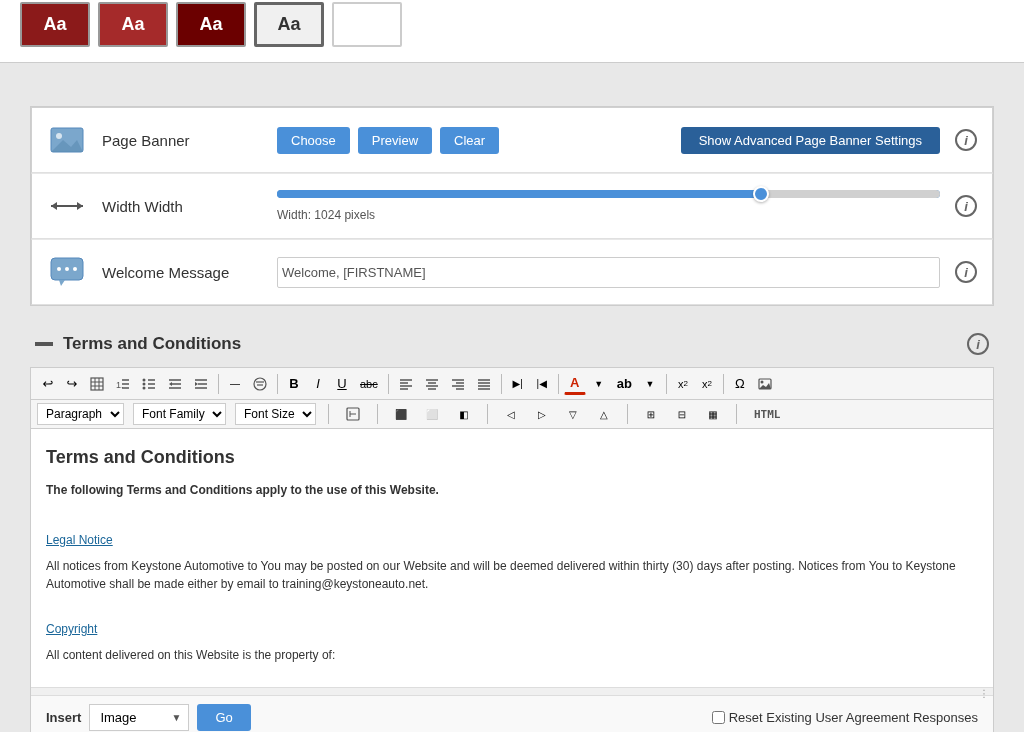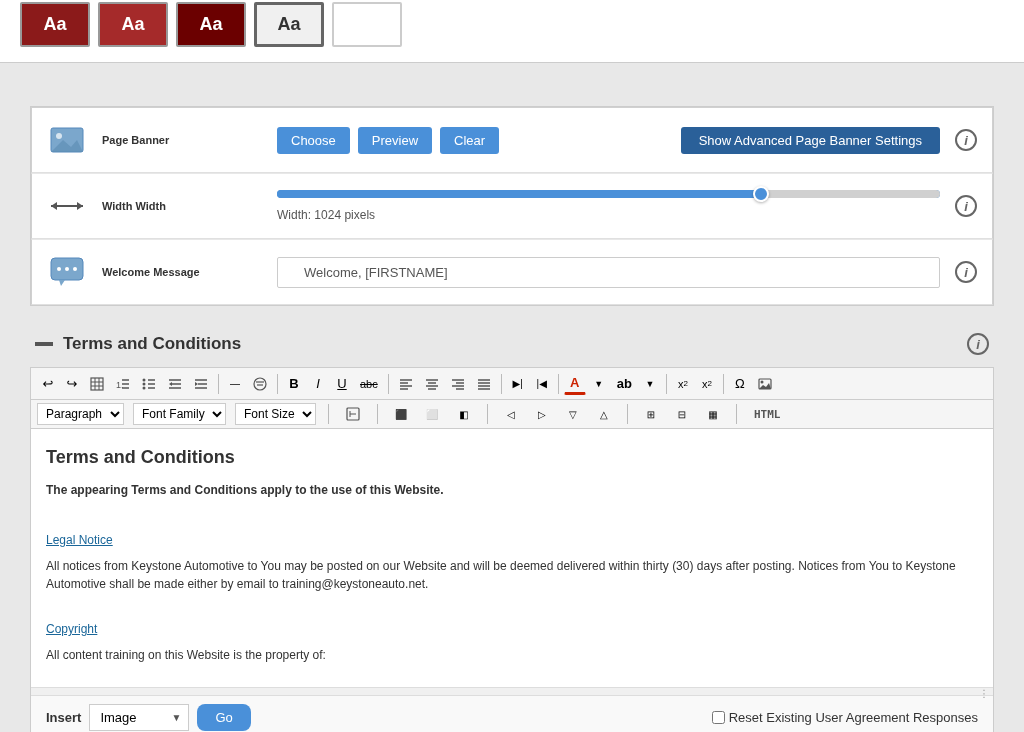--- a/index.html
+++ b/index.html
@@ -77,23 +77,23 @@
       width: 40px;
       height: 40px;
       flex-shrink: 0;
       display: flex;
       align-items: center;
       justify-content: center;
     }
 
     .setting-label {
       min-width: 160px;
-      font-weight: bold;
+      font-weight: normal;
       color: #333;
-      font-size: 11px;
+      font-size: 15px;
     }
 
     .setting-controls {
       flex: 1;
       display: flex;
       align-items: center;
       gap: 8px;
     }
 
     .info-icon {
@@ -129,32 +129,31 @@
     .btn-dark-blue {
       background: #2a6099;
       color: #fff;
       padding: 6px 18px;
     }
     .btn-go {
       background: #4a90d9;
       color: #fff;
       padding: 6px 18px;
       font-size: 13px;
-      border-radius: 8px;
     }
     .slider-label {
       font-size: 12px;
       color: #555;
       margin-top: 2px;
     }
 
     
     .text-input {
       width: 100%;
-      padding: 7px 26px;
+      padding: 7px 4px;
       border: 1px solid #ccc;
       border-radius: 2px;
       font-size: 13px;
       color: #555;
     }
 
     
     .section-header {
       display: flex;
       align-items: center;
@@ -576,27 +575,27 @@
           <div class="rte-separator"></div>
           <button class="rte-btn" style="font-size:10px;">⊞</button>
           <button class="rte-btn" style="font-size:10px;">⊟</button>
           <button class="rte-btn" style="font-size:10px;">▦</button>
           <div class="rte-separator"></div>
           <button class="rte-btn" style="font-family: monospace; font-size:11px; font-weight: bold; color: #555;">HTML</button>
         </div>
 
         <div class="rte-content" contenteditable="true" style="">
           <h2>Terms and Conditions</h2>
-          <p class="subtitle">The appearing Terms and Conditions apply to the use of this Website.</p>
+          <p class="subtitle">The following Terms and Conditions apply to the use of this Website.</p>
           <br>
           <p><a href="#">Legal Notice</a></p>
           <p>All notices from Keystone Automotive to You may be posted on our Website and will be deemed delivered within thirty (30) days after posting. Notices from You to Keystone Automotive shall be made either by email to training@keystoneauto.net.</p>
           <br>
           <p><a href="#">Copyright</a></p>
-          <p>All content training on this Website is the property of:</p>
+          <p>All content delivered on this Website is the property of:</p>
         </div>
         <div class="rte-resize">⋮</div>
 
         <div class="insert-row">
           <span class="insert-label">Insert</span>
           <div class="insert-select-wrapper">
             <select class="insert-select">
               <option>Image</option>
               <option>Link</option>
               <option>Video</option>

